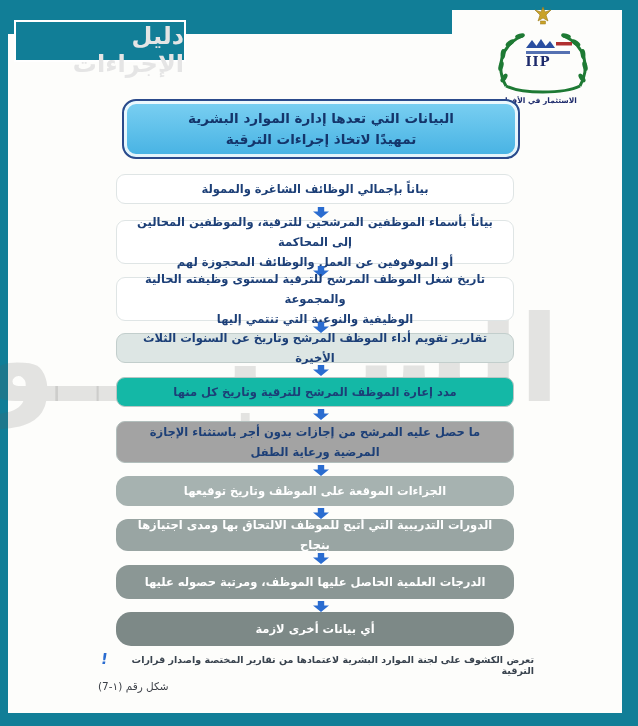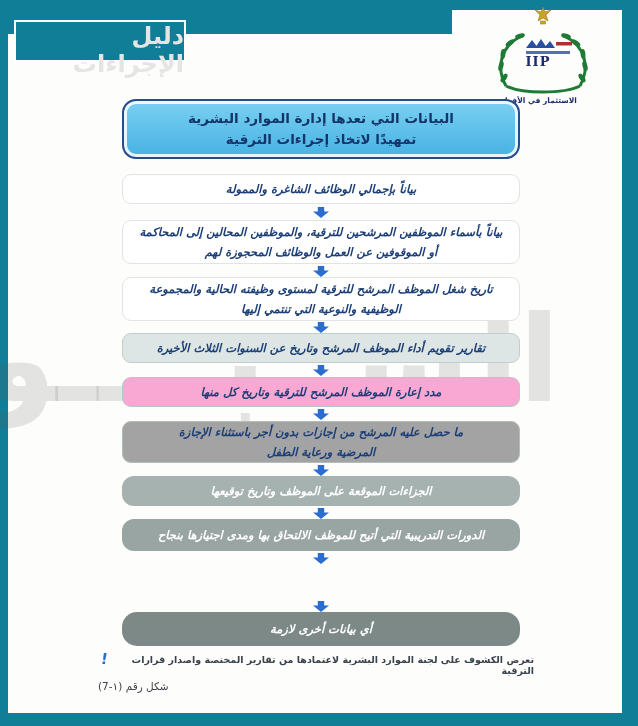--- a/index.html
+++ b/index.html
@@ -39,29 +39,29 @@
     position:absolute; left:122px; top:99px; width:398px; height:60px;
     background:linear-gradient(#7bd0f2,#46b2e3);
     border:2px solid #2b4a8b; border-radius:14px; box-sizing:border-box;
     box-shadow:inset 0 0 0 3px rgba(255,255,255,.85);
     display:flex; flex-direction:column; align-items:center; justify-content:center;
     color:#14356b; font-weight:bold; font-size:13.5px; line-height:1.55;
     direction:rtl; text-align:center;
   }
   
   .fbox {
-    position:absolute; left:122px; width:398px; box-sizing:border-box;
+    position:absolute; left:116px; width:398px; box-sizing:border-box;
     display:flex; align-items:center; justify-content:center;
     text-align:center; direction:rtl; white-space:pre-line;
     font-weight:bold; font-size:11.5px; line-height:1.75;
-    color:#1c3f77; border-radius:9px; padding:2px 10px;font-style:italic;
+    color:#1c3f77; border-radius:9px; padding:2px 10px;
   }
   .b-white { background:#ffffff; border:1px solid #dfe5e5; }
   .b-l1 { background:#dde6e4; border:1px solid #c2cecc; }
-  .b-l2 { background:#f9a8d4; border:1px solid #bac6c4; }
+  .b-l2 { background:#14b8a6; border:1px solid #bac6c4; }
   .b-l3 { background:#a3a3a3; border:1px solid #b2bebc; }
   .b-d1 { background:#a6b2b0; color:#ffffff; border-radius:12px; }
   .b-d2 { background:#99a5a3; color:#ffffff; border-radius:12px; }
   .b-d3 { background:#8b9795; color:#ffffff; border-radius:13px; }
   .b-d4 { background:#7d8987; color:#ffffff; border-radius:15px; }
   .p0 { top:174px; height:30px; }
   .p1 { top:220px; height:44px; }
   .p2 { top:277px; height:44px; }
   .p3 { top:333px; height:30px; }
   .p4 { top:377px; height:30px; }
@@ -179,20 +179,21 @@
   <div class="arr a3"></div>
   <div class="fbox p4 b-l2"><span>مدد إعارة الموظف المرشح للترقية وتاريخ كل منها</span></div>
   <div class="arr a4"></div>
   <div class="fbox p5 b-l3"><span>ما حصل عليه المرشح من إجازات بدون أجر باستثناء الإجازة
 المرضية ورعاية الطفل</span></div>
   <div class="arr a5"></div>
   <div class="fbox p6 b-d1"><span>الجزاءات الموقعة على الموظف وتاريخ توقيعها</span></div>
   <div class="arr a6"></div>
   <div class="fbox p7 b-d2"><span>الدورات التدريبية التي أتيح للموظف الالتحاق بها ومدى اجتيازها بنجاح</span></div>
   <div class="arr a7"></div>
+  <div class="fbox p8 b-d3"><span>الدرجات العلمية الحاصل عليها الموظف، ومرتبة حصوله عليها</span></div>
   <div class="arr a8"></div>
   <div class="fbox p9 b-d4"><span>أي بيانات أخرى لازمة</span></div>
 
   <span class="note-marker">!</span>
   <div class="note">تعرض الكشوف على لجنة الموارد البشرية لاعتمادها من تقارير المختصة واصدار قرارات الترقية</div>
   <div class="caption">شكل رقم (١-7)</div>
 
 </div>
 
 </body></html>

